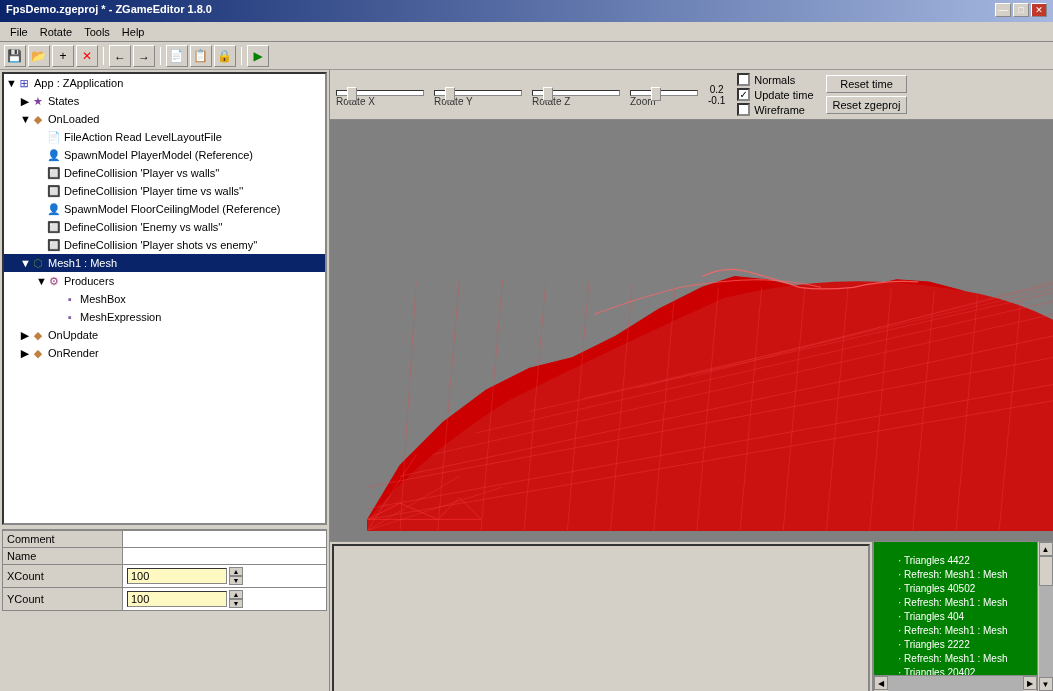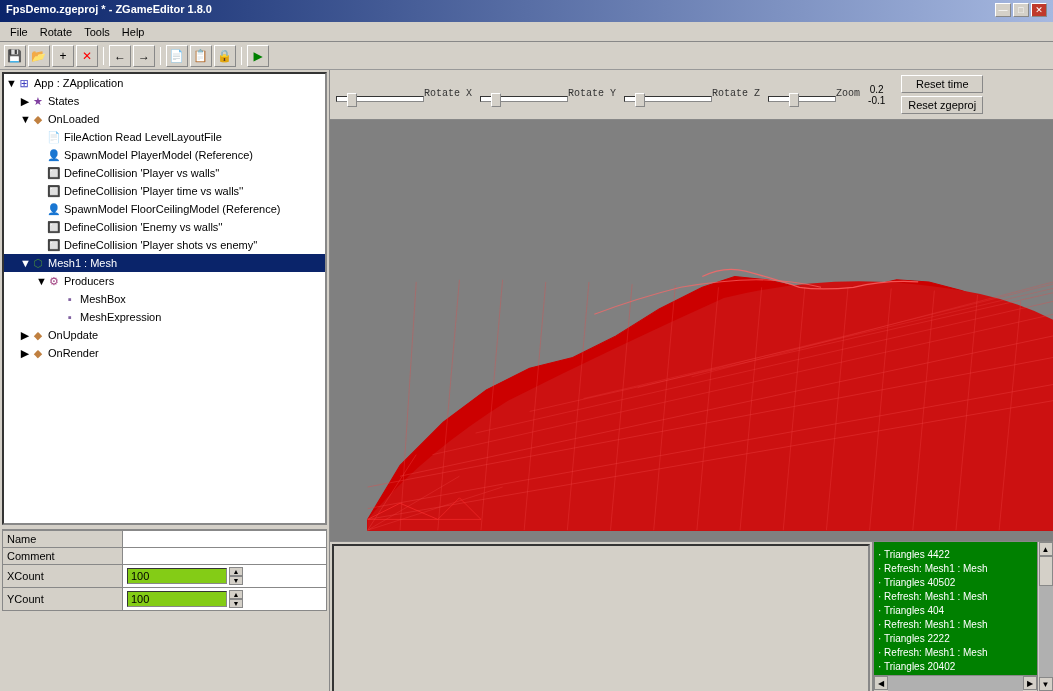--- a/index.html
+++ b/index.html
@@ -127,21 +127,21 @@
       border: none; outline: none; width: 100%; font-size: 11px; background: transparent;
     }
     .scale-cells { display: flex; gap: 0; }
     .scale-cell {
       border: 1px solid #888;
       width: 40px;
       font-size: 11px;
       padding: 1px 2px;
     }
     .count-row { display: flex; align-items: center; }
-    .count-input { border: 1px inset #888; width: 100px; font-size: 11px; padding: 1px 3px; background: #84cc16; }
+    .count-input { border: 1px inset #888; width: 100px; font-size: 11px; padding: 1px 3px; background: #fef9c3; }
     .spin-btns { display: flex; flex-direction: column; margin-left: 2px; }
     .spin-btn { width: 14px; height: 9px; background: #d4d0c8; border: 1px solid #888; font-size: 7px; display: flex; align-items: center; justify-content: center; cursor: pointer; }
     .checkbox-cell { display: flex; align-items: center; }
     .cb { width: 13px; height: 13px; border: 2px inset #888; background: white; display: flex; align-items: center; justify-content: center; }
 
     
     .right-panel {
       flex: 1;
       display: flex;
       flex-direction: column;
@@ -152,24 +152,23 @@
       background: #d4d0c8;
       display: flex;
       align-items: center;
       padding: 4px 6px;
       border-bottom: 1px solid #888;
       gap: 8px;
       height: 50px;
     }
     .slider-group {
       display: flex;
-      flex-direction: row;
+      flex-direction: column;
       align-items: flex-start;
       min-width: 90px;
-      font-family: Liberation Mono, monospace;
     }
     .slider-label { font-size: 10px; color: #333; }
     .slider-track {
       width: 88px;
       height: 6px;
       background: #fff;
       border: 1px inset #888;
       position: relative;
       margin-top: 8px;
     }
@@ -227,21 +226,22 @@
       border-top: 1px solid #888;
     }
     .bottom-left {
       flex: 1;
       background: #d4d0c8;
       border-right: 1px solid #888;
     }
     .log-scroll {
       flex: 1;
       overflow-y: hidden;
-      padding: 6px 4px;
+      padding: 12px 4px;
+      margin-left: 20px;
     }
     .log-line {
       color: white;
       font-size: 10px;
       line-height: 14px;
     }
     .scrollbar-v {
       width: 16px;
       background: #d4d0c8;
       border-left: 1px solid #888;
@@ -418,25 +418,25 @@
         <span class="tree-icon icon-on">◆</span>
         <span>OnRender</span>
       </div>
 
     </div>
 
     <div class="props-panel">
       <table class="props-table">
         <tbody>
             <tr>
-          <td>Name</td>
+          <td>Comment</td>
           <td><input class="props-input" type="text" value="" style=""></td>
         </tr>
         <tr>
-          <td>Comment</td>
+          <td>Name</td>
           <td><input class="props-input" type="text" value="" style=""></td>
         </tr>
         <tr>
           <td>XCount</td>
           <td>
             <div class="count-row">
               <input class="count-input" type="text" value="100" style="">
               <div class="spin-btns">
                 <div class="spin-btn">▲</div>
                 <div class="spin-btn">▼</div>
@@ -491,20 +491,34 @@
           <div class="slider-thumb" style="left:20px;"></div>
         </div>
         <span class="slider-label">Zoom</span>
       </div>
 
       <div class="numbers-group">
         <span class="num-val">0.2</span>
         <span class="num-val">-0.1</span>
       </div>
 
+      <div class="check-group">
+        <div class="check-row">
+          <div class="small-cb"></div>
+          <span>Normals</span>
+        </div>
+        <div class="check-row">
+          <div class="small-cb checked"></div>
+          <span>Update time</span>
+        </div>
+        <div class="check-row">
+          <div class="small-cb"></div>
+          <span>Wireframe</span>
+        </div>
+      </div>
 
       <div class="buttons-group">
         <button class="ctrl-btn">Reset time</button>
         <button class="ctrl-btn">Reset zgeproj</button>
       </div>
     </div>
 
     <div class="viewport-3d">
       <svg class="mesh-canvas" viewBox="0 0 700 390" preserveAspectRatio="xMidYMid slice">
         <rect width="700" height="390" fill="#808080"></rect>

